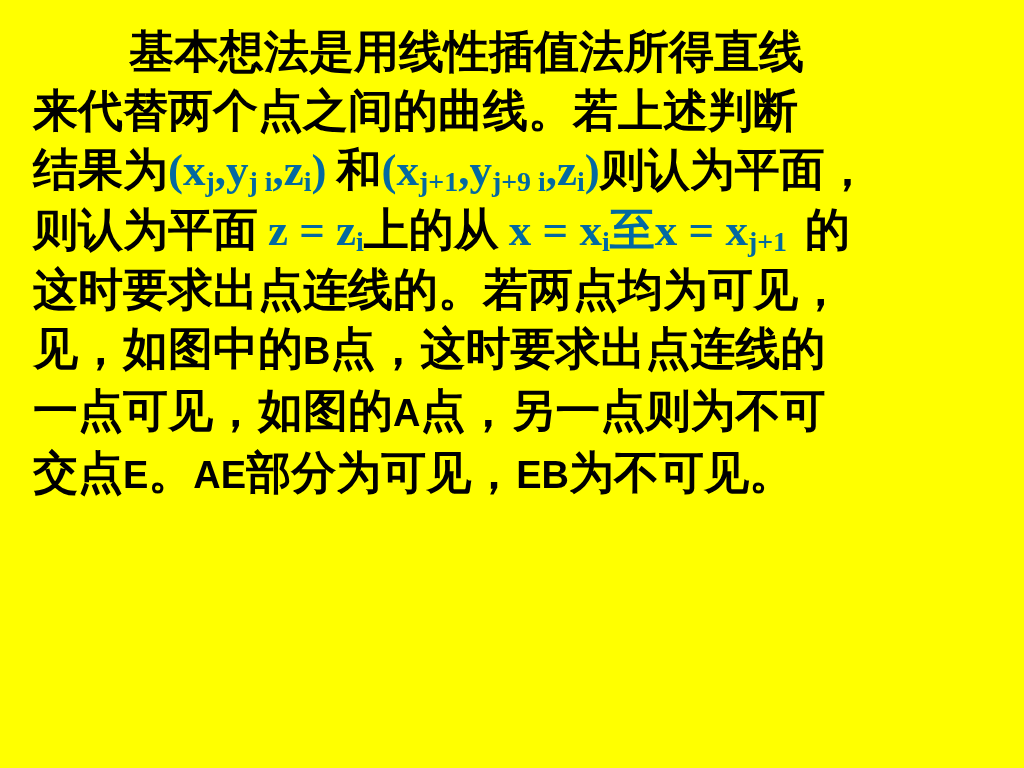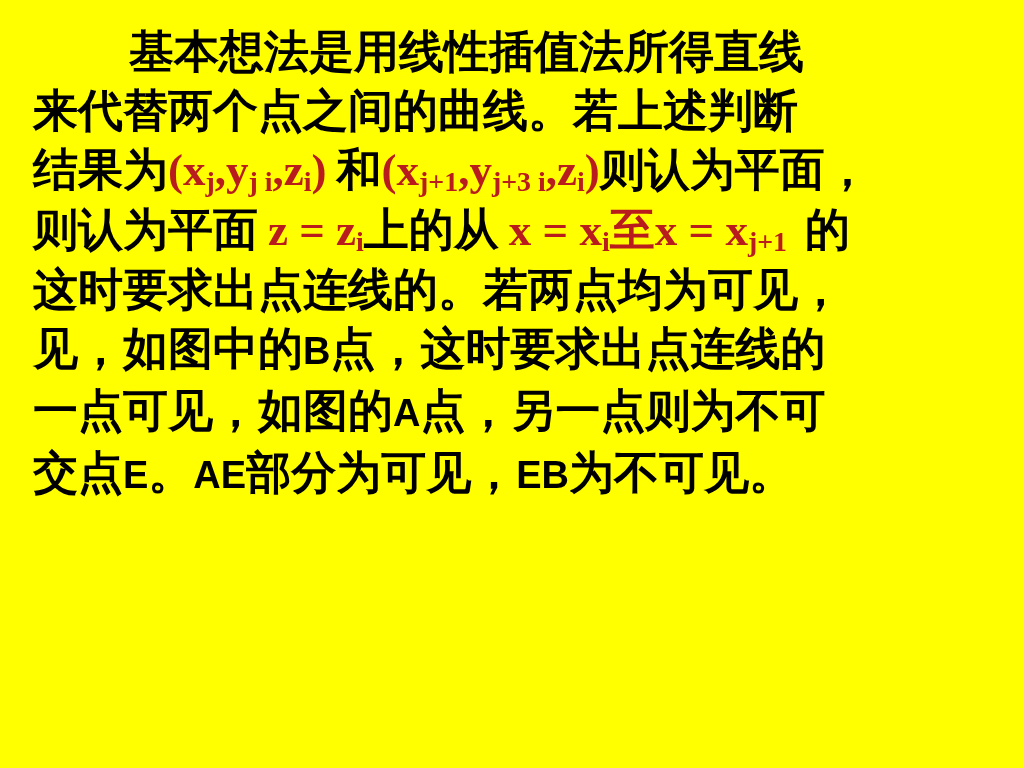--- a/index.html
+++ b/index.html
@@ -31,21 +31,21 @@
     text-align: left;
   }
   .line {
     white-space: nowrap;
   }
   .indent {
     display: inline-block;
     width: 96px;
   }
   .red {
-    color: #b91c1c;
+    color: #0369a1;
   }
   .math {
     font-family: "Liberation Serif", serif;
     font-weight: bold;
     font-style: normal;
   }
   sub {
     font-size: 0.62em;
     vertical-align: -0.22em;
     line-height: 0;
@@ -64,21 +64,21 @@
 
     <div class="line">
       <span class="indent"></span><span>基本想法是用线性插值法所得直线</span>
     </div>
 
     <div class="line">
       <span>来代替两个点之间的曲线。若上述判断</span>
     </div>
 
     <div class="line">
-      <span>结果为</span><span class="red math"><span>(x</span><sub>j</sub><span>,y</span><sub>j i</sub><span>,z</span><sub>i</sub><span>)</span></span><span class="sp-s"></span><span>和</span><span class="red math"><span>(x</span><sub>j+1</sub><span>,y</span><sub>j+3 i</sub><span>,z</span><sub>i</sub><span>)</span></span><span>则认为平面，</span>
+      <span>结果为</span><span class="red math"><span>(x</span><sub>j</sub><span>,y</span><sub>j i</sub><span>,z</span><sub>i</sub><span>)</span></span><span class="sp-s"></span><span>和</span><span class="red math"><span>(x</span><sub>j+1</sub><span>,y</span><sub>j+9 i</sub><span>,z</span><sub>i</sub><span>)</span></span><span>则认为平面，</span>
     </div>
 
     <div class="line">
       <span>则认为平面</span><span class="sp-s"></span><span class="red math"><span>z = z</span><sub>i</sub></span><span>上的从</span><span class="sp-s"></span><span class="red math"><span>x = x</span><sub>i</sub></span><span class="red">至</span><span class="red math"><span>x = x</span><sub>j+1</sub></span><span class="sp-m"></span><span>的</span>
     </div>
 
     <div class="line">
       <span>这时要求出点连线的。若两点均为可见，</span>
     </div>
 

